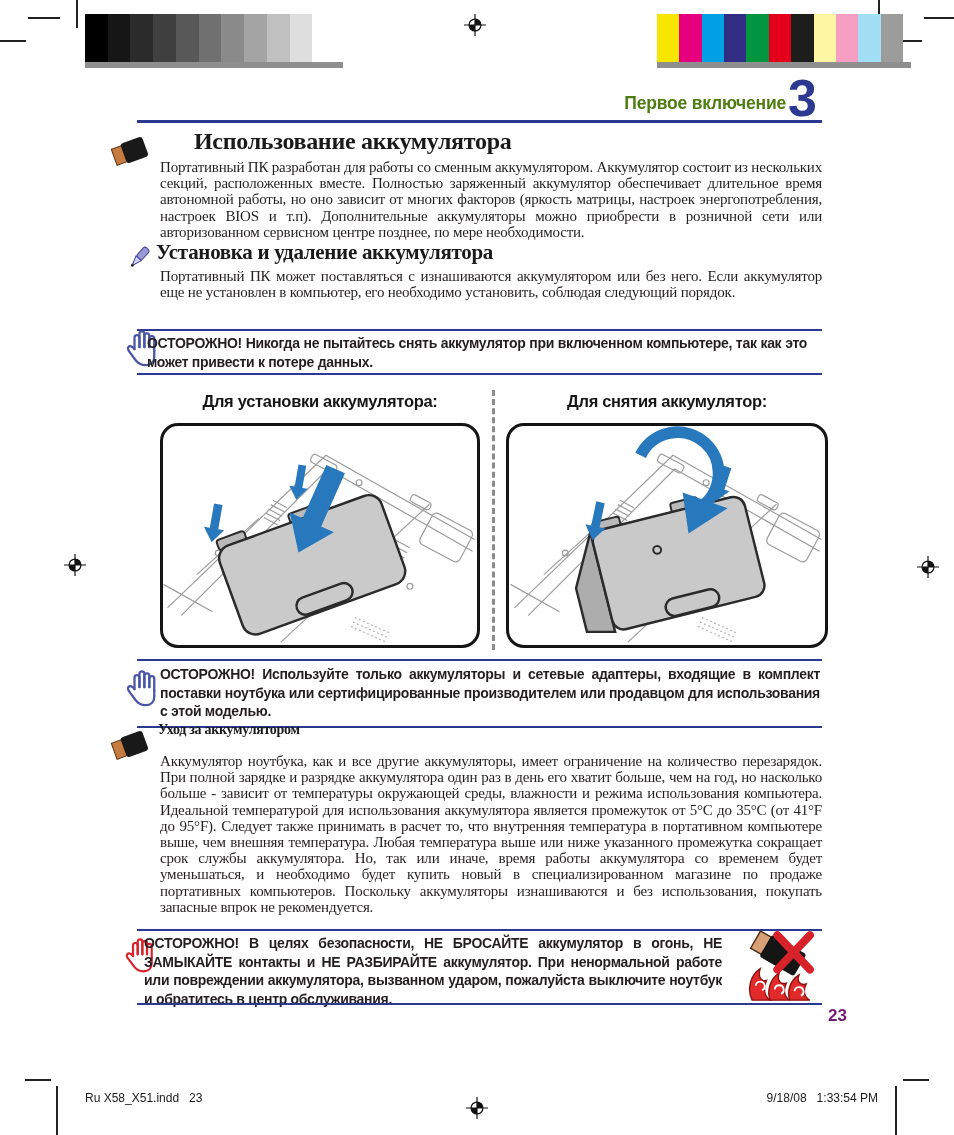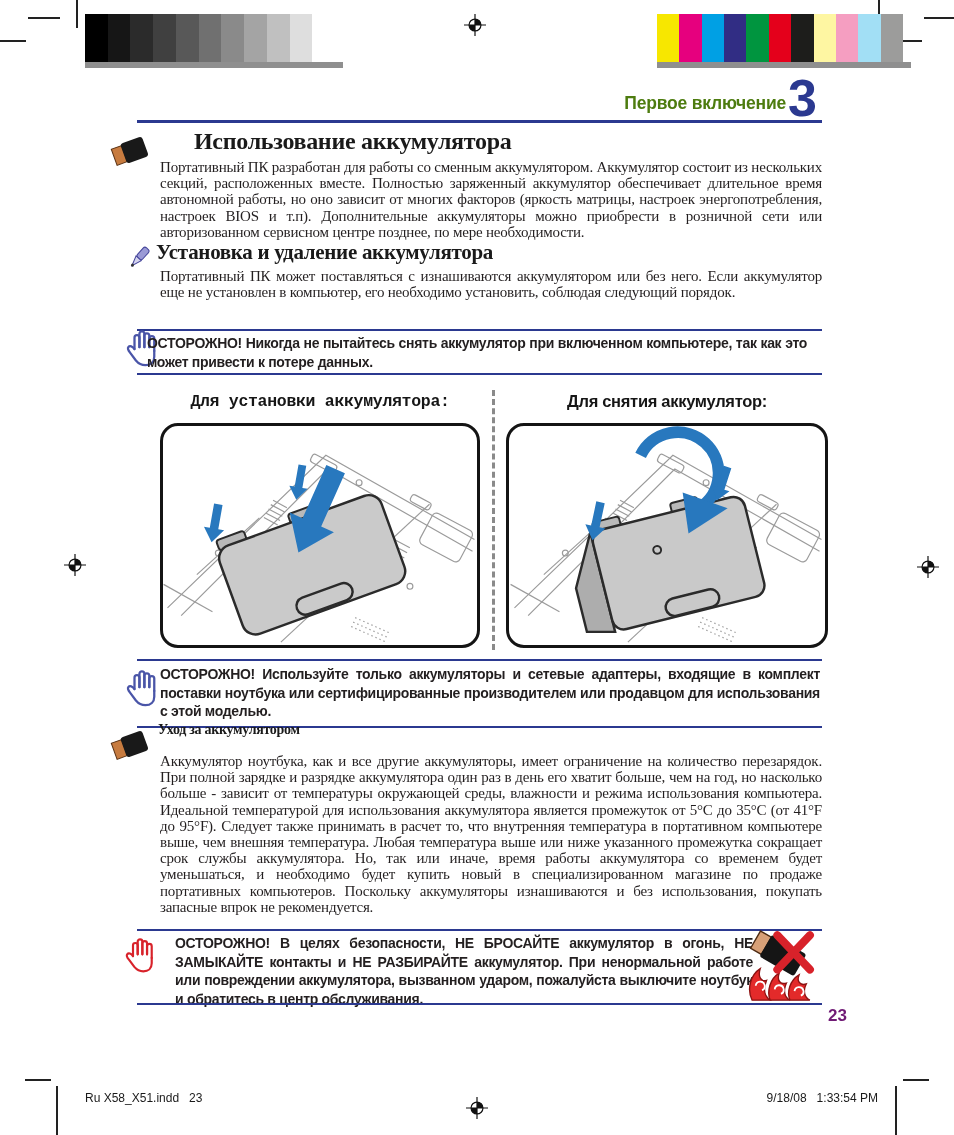--- a/index.html
+++ b/index.html
@@ -131,21 +131,21 @@
     <path d="M10 24 V12 a2.6 2.6 0 0 1 5.2 0 V22"></path>
     <path d="M15.2 22 V8 a2.6 2.6 0 0 1 5.2 0 V22"></path>
     <path d="M20.4 22 V10 a2.6 2.6 0 0 1 5.2 0 V22"></path>
     <path d="M25.6 22 V13 a2.6 2.6 0 0 1 5.2 0 V26"></path>
     <path d="M10 24 c-2 -3 -5 -4 -6.5 -2 c-1.2 1.6 0 3.5 2 6 l6 8 c2.5 3 6 5 10 5 c5.5 0 9.3 -3.5 9.3 -9 V26"></path>
   </g>
 </svg>
 <div class="warn-text" style="left:147px;top:334px;width:660px;">ОСТОРОЖНО! Никогда не пытайтесь снять аккумулятор при включенном компьютере, так как это может привести к потере данных.</div>
 <div class="rule" style="left:137px;top:373px;width:685px;height:2px;"></div>
 
-<div class="fig-head" style="left:160px;top:392px;width:320px;font-family:Liberation Mono, monospace;">Для установки аккумулятора:</div>
+<div class="fig-head" style="left:160px;top:392px;width:320px;">Для установки аккумулятора:</div>
 <div class="fig-head" style="left:506px;top:392px;width:322px;">Для снятия аккумулятор:</div>
 <div class="fig-divider"></div>
 
 <div class="fig-box" style="left:160px;top:423px;">
   <svg width="314" height="219" viewBox="0 0 320 224">
     <g stroke="#9b9b9b" stroke-width="1.2" fill="none">
       <path d="M4,186 L166,30 L318,116"></path>
       <path d="M18,194 L168,44 L316,128"></path>
       <path d="M120,221 L272,80"></path>
       <path d="M34,152 L98,94"></path>
@@ -258,21 +258,21 @@
 <div class="rule" style="left:137px;top:929px;width:685px;height:2px;"></div>
 <svg class="abs" style="left:124px;top:934px;" width="36" height="46" viewBox="0 0 40 50">
   <g fill="none" stroke="#d8222a" stroke-width="2.4" stroke-linejoin="round" stroke-linecap="round">
     <path d="M10 24 V12 a2.6 2.6 0 0 1 5.2 0 V22"></path>
     <path d="M15.2 22 V8 a2.6 2.6 0 0 1 5.2 0 V22"></path>
     <path d="M20.4 22 V10 a2.6 2.6 0 0 1 5.2 0 V22"></path>
     <path d="M25.6 22 V13 a2.6 2.6 0 0 1 5.2 0 V26"></path>
     <path d="M10 24 c-2 -3 -5 -4 -6.5 -2 c-1.2 1.6 0 3.5 2 6 l6 8 c2.5 3 6 5 10 5 c5.5 0 9.3 -3.5 9.3 -9 V26"></path>
   </g>
 </svg>
-<div class="warn-text" style="left:175px;top:934px;width:578px;">ОСТОРОЖНО! В целях безопасности, НЕ БРОСАЙТЕ аккумулятор в огонь, НЕ ЗАМЫКАЙТЕ контакты и НЕ РАЗБИРАЙТЕ аккумулятор. При ненормальной работе или повреждении аккумулятора, вызванном ударом, пожалуйста выключите ноутбук и обратитесь в центр обслуживания.</div>
+<div class="warn-text" style="left:144px;top:934px;width:578px;">ОСТОРОЖНО! В целях безопасности, НЕ БРОСАЙТЕ аккумулятор в огонь, НЕ ЗАМЫКАЙТЕ контакты и НЕ РАЗБИРАЙТЕ аккумулятор. При ненормальной работе или повреждении аккумулятора, вызванном ударом, пожалуйста выключите ноутбук и обратитесь в центр обслуживания.</div>
 <svg class="abs" style="left:746px;top:928px;" width="70" height="74" viewBox="0 0 76 82">
   <g transform="rotate(30 38 28)">
     <rect x="6" y="18" width="14" height="22" fill="#d8a077" stroke="#4c2a12" stroke-width="1.5"></rect>
     <rect x="19" y="15" width="44" height="28" rx="3" fill="#151515"></rect>
   </g>
   <path d="M6,80 C0,68 4,52 15,45 C12,54 16,60 22,58 C18,68 20,76 26,80 Z" fill="#e32a2a" stroke="#8c1212" stroke-width="1.5"></path>
   <path d="M26,80 C22,70 26,56 36,50 C33,59 38,63 44,61 C40,70 42,77 48,80 Z" fill="#e32a2a" stroke="#8c1212" stroke-width="1.5"></path>
   <path d="M48,80 C44,71 48,58 58,52 C55,60 60,64 66,62 C62,70 64,77 70,80 Z" fill="#e32a2a" stroke="#8c1212" stroke-width="1.5"></path>
   <path d="M10,64 a5,5 0 1 1 7,5 M31,68 a5,5 0 1 1 7,5 M53,70 a5,5 0 1 1 7,5" fill="none" stroke="#ffffff" stroke-width="2"></path>
   <g stroke="#d8222a" stroke-width="9" stroke-linecap="round">

